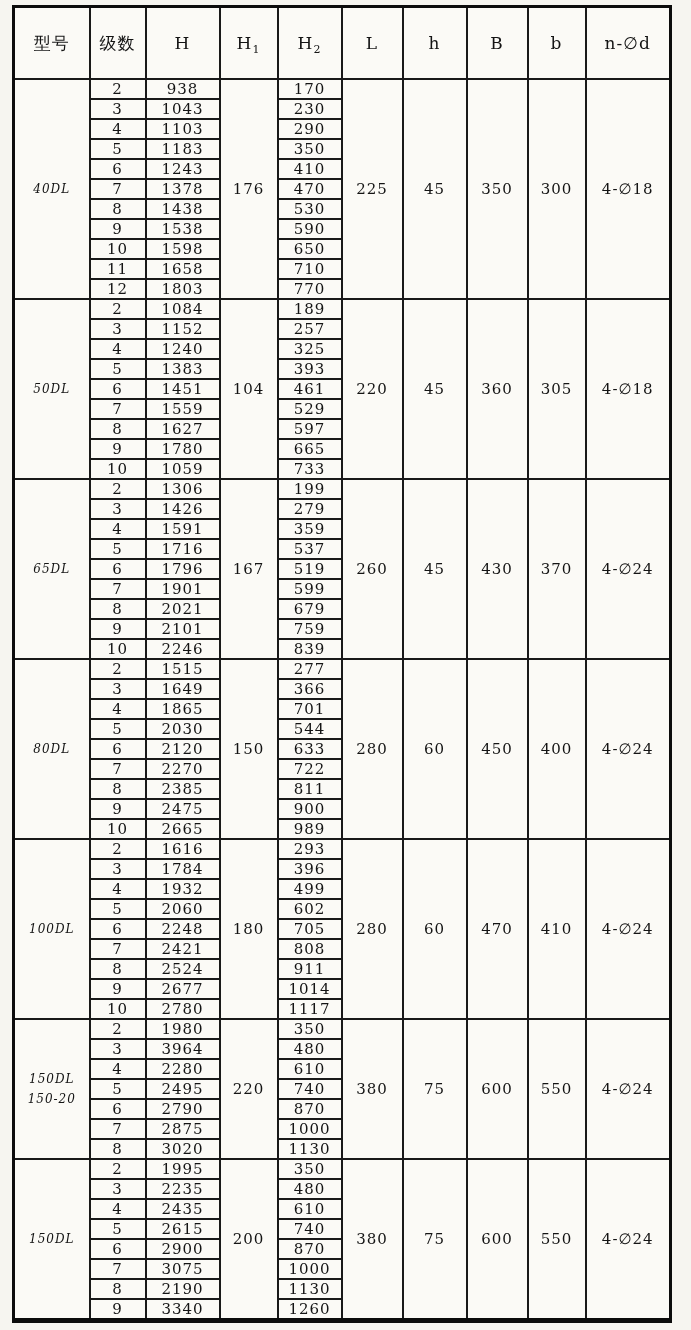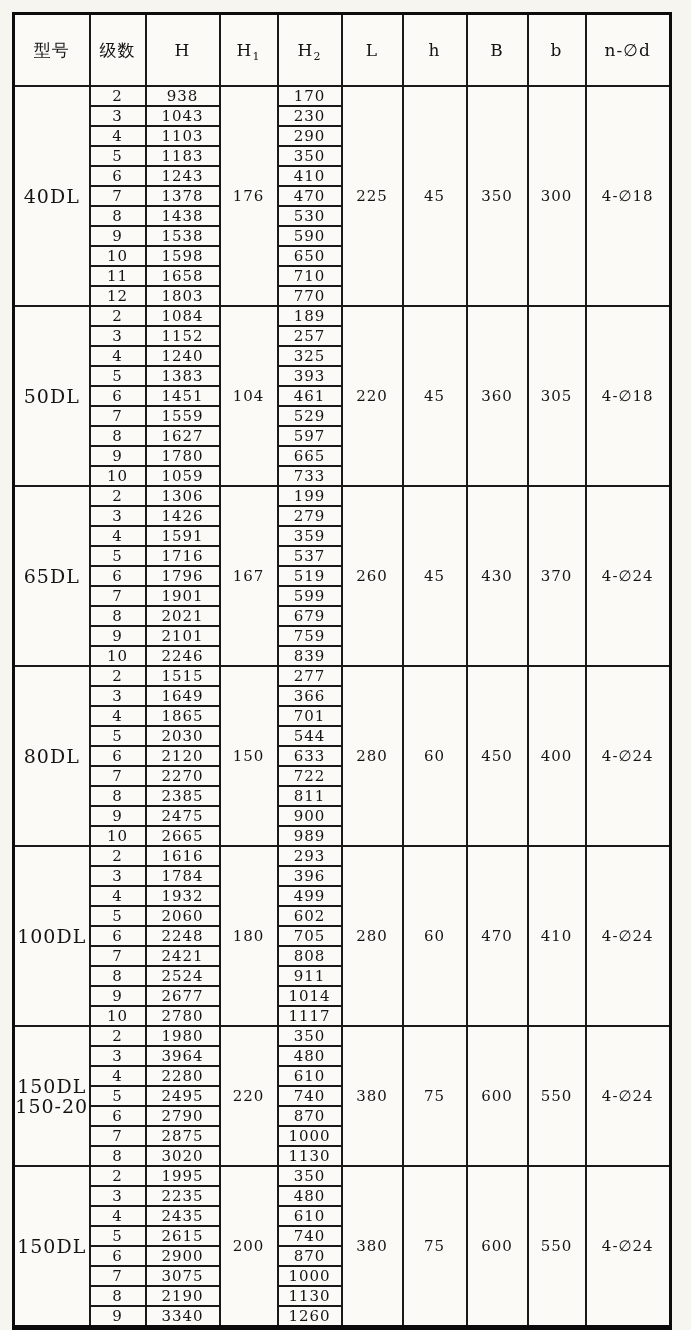--- a/index.html
+++ b/index.html
@@ -11,21 +11,21 @@
     height: 1330px;
     background: #f6f5f0;
     font-family: "DejaVu Serif", "DejaVu Sans", "Liberation Serif", serif;
     color: #141414;
     position: relative;
     overflow: hidden;
   }
   .table-wrap {
     position: absolute;
     left: 12px;
-    top: 12px;
+    top: 5px;
   }
   table.spec {
     border-collapse: collapse;
     background: #fbfaf6;
     border: 3px solid #0c0c0c;
     border-bottom-width: 5px;
     table-layout: fixed;
   }
   table.spec th, table.spec td {
     border: 2px solid #191919;
@@ -43,22 +43,23 @@
   thead th .hdr-base { font-size: 17px; }
   thead th sub { font-size: 11px; line-height: 0; }
   tbody td {
     height: 18px;
     font-size: 15px;
     line-height: 16px;
     letter-spacing: 1px;
     white-space: nowrap;
   }
   td.model {
-    font-size: 19px;
+    font-size: 12px;
     letter-spacing: 1px;
+    font-style: italic;
   }
   td.model div { line-height: 20px; }
 </style>
 </head>
 <body>
 
 <div class="table-wrap">
   <table class="spec">
     <colgroup>
       <col style="width:76px">

